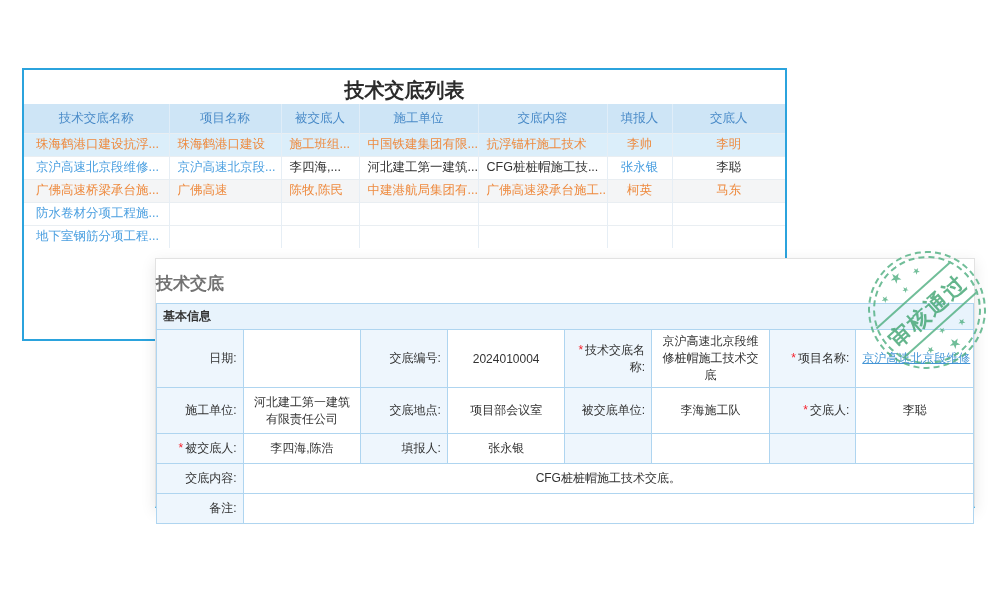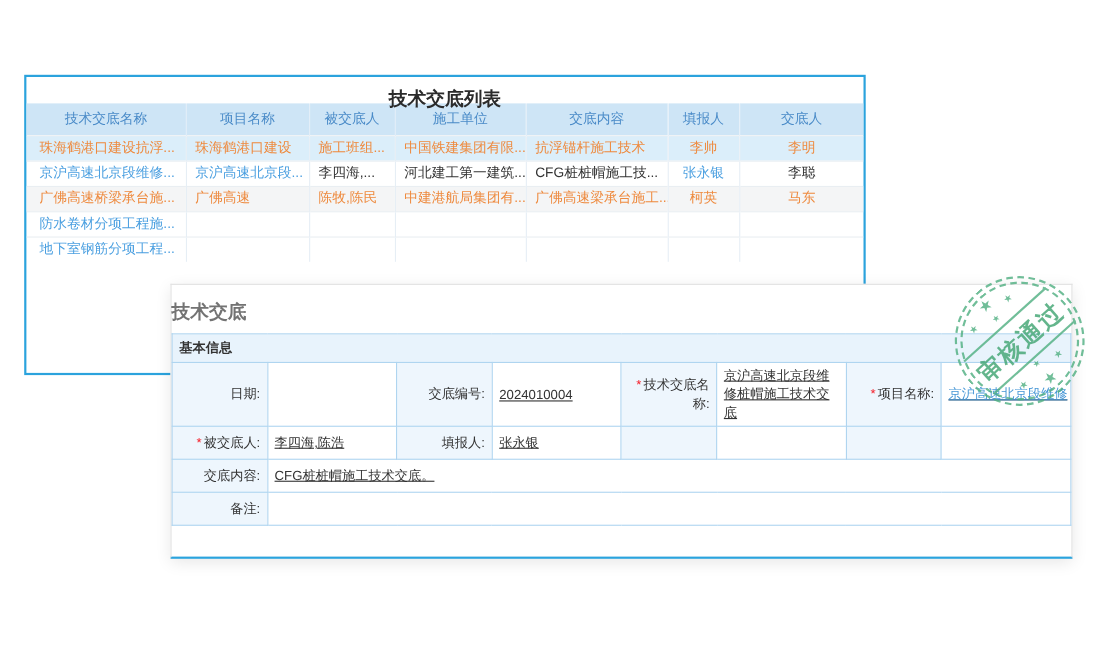--- a/index.html
+++ b/index.html
@@ -2,22 +2,22 @@
 <html lang="zh"><head>
 <meta charset="utf-8">
 <style>
   * { box-sizing: border-box; margin: 0; padding: 0; }
   html,body { width:1000px; height:600px; background:#fff; overflow:hidden;
               font-family:"Liberation Sans","DejaVu Sans",sans-serif; color:#333; }
 
   
   .list-panel { position:absolute; left:22px; top:68px; width:765px; height:273px;
                 background:#fff; border:2px solid #2BA3DD; overflow:hidden; z-index:1; }
-  .list-title { height:24px; line-height:40px; text-align:center;
-                font-size:17px; font-weight:bold; color:#2b2b2b; }
+  .list-title { height:34px; line-height:40px; text-align:center;
+                font-size:20px; font-weight:bold; color:#2b2b2b; }
   table.list { width:100%; border-collapse:collapse; table-layout:fixed; font-size:12.5px; }
   table.list th { background:#CEE5F6; color:#4A8BC8; font-weight:normal; height:29px;
                   border-left:1px solid #e0edf8; text-align:center; white-space:nowrap; overflow:hidden; }
   table.list th:first-child { border-left:none; }
   table.list td { height:23px; padding:0 8px; border-top:1px solid #e9eef2;
                   border-left:1px solid #e6eef5; white-space:nowrap; overflow:hidden; }
   table.list td:first-child { border-left:none; padding-left:12px; }
   td.al-c { text-align:center;margin-top:18px; }
   tr.r-sel td { background:#DBEEFA; }
   tr.r-alt td { background:#F4F5F6; }
@@ -28,21 +28,21 @@
   
   .detail-panel { position:absolute; left:155px; top:258px; width:820px; height:250px;
                   background:#fff; border:1px solid #e2e2e2; border-bottom:2px solid #2BA3DD;
                   box-shadow:0 4px 14px rgba(0,0,0,.10); z-index:3; }
   .detail-title { height:44px; line-height:50px; text-align:left;
                   font-size:17px; font-weight:bold; color:#737373; }
   table.form { width:100%; border-collapse:collapse; table-layout:fixed; font-size:12px; }
   table.form td { border:1px solid #AFD5F0; padding:3px 6px; vertical-align:middle; }
   td.section { background:#E8F3FC; font-weight:bold; padding-left:10px; height:26px; }
   td.lbl { background:#EEF6FD; text-align:right; }
-  td.val { background:#fff; text-align:left; padding-left:8px;text-decoration:underline; }
+  td.val { background:#fff; text-align:center; padding-left:8px; }
   tr.fr1 td { height:42px; }
   tr.fr2 td { height:46px; }
   tr.fr3 td, tr.fr4 td, tr.fr5 td { height:30px; }
   .req { color:#F5222D; margin-right:2px; }
   a.link { color:#4596D6; text-decoration:underline; white-space:nowrap; cursor:pointer; }
 
   
   .stamp { position:absolute; left:712px; top:-8px; width:118px; height:118px;
            transform:rotate(-42deg); opacity:.82; pointer-events:none; z-index:5; }
   .stamp-outer { position:absolute; inset:0; border:2px dashed #52B083; border-radius:50%; }
@@ -149,20 +149,30 @@
     </tr>
     <tr class="fr1">
       <td class="lbl"><span>日期:</span></td>
       <td class="val"></td>
       <td class="lbl"><span>交底编号:</span></td>
       <td class="val">2024010004</td>
       <td class="lbl"><span class="req">*</span><span>技术交底名称:</span></td>
       <td class="val">京沪高速北京段维修桩帽施工技术交底</td>
       <td class="lbl"><span class="req">*</span><span>项目名称:</span></td>
       <td class="val"><a class="link">京沪高速北京段维修</a></td>
+    </tr>
+    <tr class="fr2">
+      <td class="lbl"><span>施工单位:</span></td>
+      <td class="val">河北建工第一建筑有限责任公司</td>
+      <td class="lbl"><span>交底地点:</span></td>
+      <td class="val">项目部会议室</td>
+      <td class="lbl"><span>被交底单位:</span></td>
+      <td class="val">李海施工队</td>
+      <td class="lbl"><span class="req">*</span><span>交底人:</span></td>
+      <td class="val">李聪</td>
     </tr>
     <tr class="fr3">
       <td class="lbl"><span class="req">*</span><span>被交底人:</span></td>
       <td class="val">李四海,陈浩</td>
       <td class="lbl"><span>填报人:</span></td>
       <td class="val">张永银</td>
       <td class="lbl"></td>
       <td class="val"></td>
       <td class="lbl"></td>
       <td class="val"></td>

